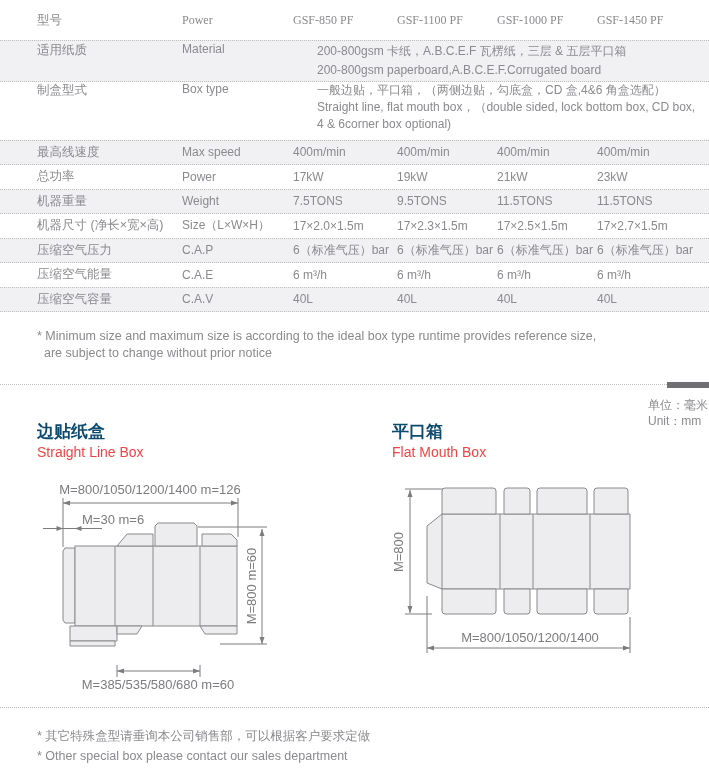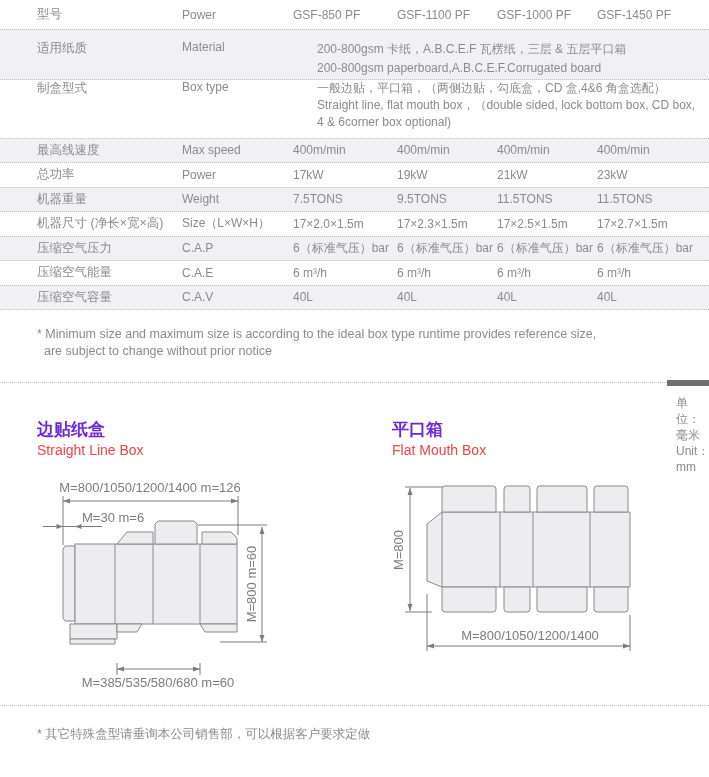--- a/index.html
+++ b/index.html
@@ -6,43 +6,43 @@
   html,body { background:#ffffff; }
   body {
     width:709px; height:777px; overflow:hidden; position:relative;
     font-family:"Liberation Sans","DejaVu Sans",sans-serif;
     color:#8a8a8f; -webkit-font-smoothing:antialiased;
   }
   
   .spec-table { width:709px; }
   .row { display:flex; align-items:center; padding-left:37px; font-size:12px; }
   .row.gray { background:#f1f1f4; border-top:1px dotted #bdbdbd; border-bottom:1px dotted #bdbdbd; }
-  .row.h1 { height:29px; border-bottom:none; }
-  .row.h2 { height:51px; align-items:flex-start; padding-top:10px; }
+  .row.h1 { height:40px; border-bottom:none;font-family:Liberation Serif, serif; }
+  .row.h2 { height:42px; align-items:flex-start; padding-top:1px; }
   .row.h3 { height:58px; align-items:flex-start; padding-top:0; }
   .row.hn { height:24.5px; }
   .c { flex:0 0 auto; white-space:nowrap; }
   .c.label { width:145px; font-size:12.5px; }
   .c.en    { width:111px; }
   .c.v1 { width:104px; } .c.v2 { width:100px; } .c.v3 { width:100px; } .c.v4 { width:104px; }
   .c.spanv { flex:1 1 auto; line-height:19px;margin-left:24px; }
   .row.h3 .c.spanv { line-height:17px; }
   
   .notes-top { margin-top:16px; padding-left:37px; font-size:12.5px; line-height:17.5px; }
   .notes-top .indent { padding-left:7px; }
   
   .divider1 { margin-top:21px; border-top:1px dotted #bdbdbd; position:relative; height:0; }
   .divider-bar { position:absolute; right:0; top:-3px; width:42px; height:6px; background:#707074; }
   .divider2 { border-top:1px dotted #bdbdbd; height:0; }
   
   .lower { position:relative; height:322px; }
-  .unit-block { position:absolute; left:676px; top:12px; font-size:12px; line-height:16px; }
+  .unit-block { position:absolute; left:648px; top:12px; font-size:12px; line-height:16px; }
   .sec-head { position:absolute; top:36px; }
   .sec-head.left { left:37px; } .sec-head.right { left:392px; }
-  .sec-title-cn { color:#6d28d9; font-size:17px; font-weight:bold; line-height:22px; }
+  .sec-title-cn { color:#0c4a6e; font-size:17px; font-weight:bold; line-height:22px; }
   .sec-title-en { color:#ef4444; font-size:14px; line-height:18px; }
   svg { position:absolute; }
   svg text { font-family:"Liberation Sans","DejaVu Sans",sans-serif; font-size:13px; fill:#7c7c80; }
   .shape { fill:#ededef; stroke:#8a8a8e; stroke-width:1; }
   .crease { fill:none; stroke:#8a8a8e; stroke-width:1; }
   .dim { stroke:#7c7c80; stroke-width:1; fill:none; }
   .ah { fill:#7c7c80; stroke:none; }
   
   .notes-bottom { margin-top:18px; padding-left:37px; font-size:12.5px; line-height:20px; }
 </style>
@@ -226,13 +226,14 @@
     <polygon class="ah" points="270,177 263,174.5 263,179.5"></polygon>
     <text x="170" y="171" text-anchor="middle">M=800/1050/1200/1400</text>
   </svg>
 
 </div>
 
 <div class="divider2"></div>
 
 <div class="notes-bottom">
   <div>* 其它特殊盒型请垂询本公司销售部，可以根据客户要求定做</div>
+  <div>* Other special box please contact our sales department</div>
 </div>
 
 </body></html>

